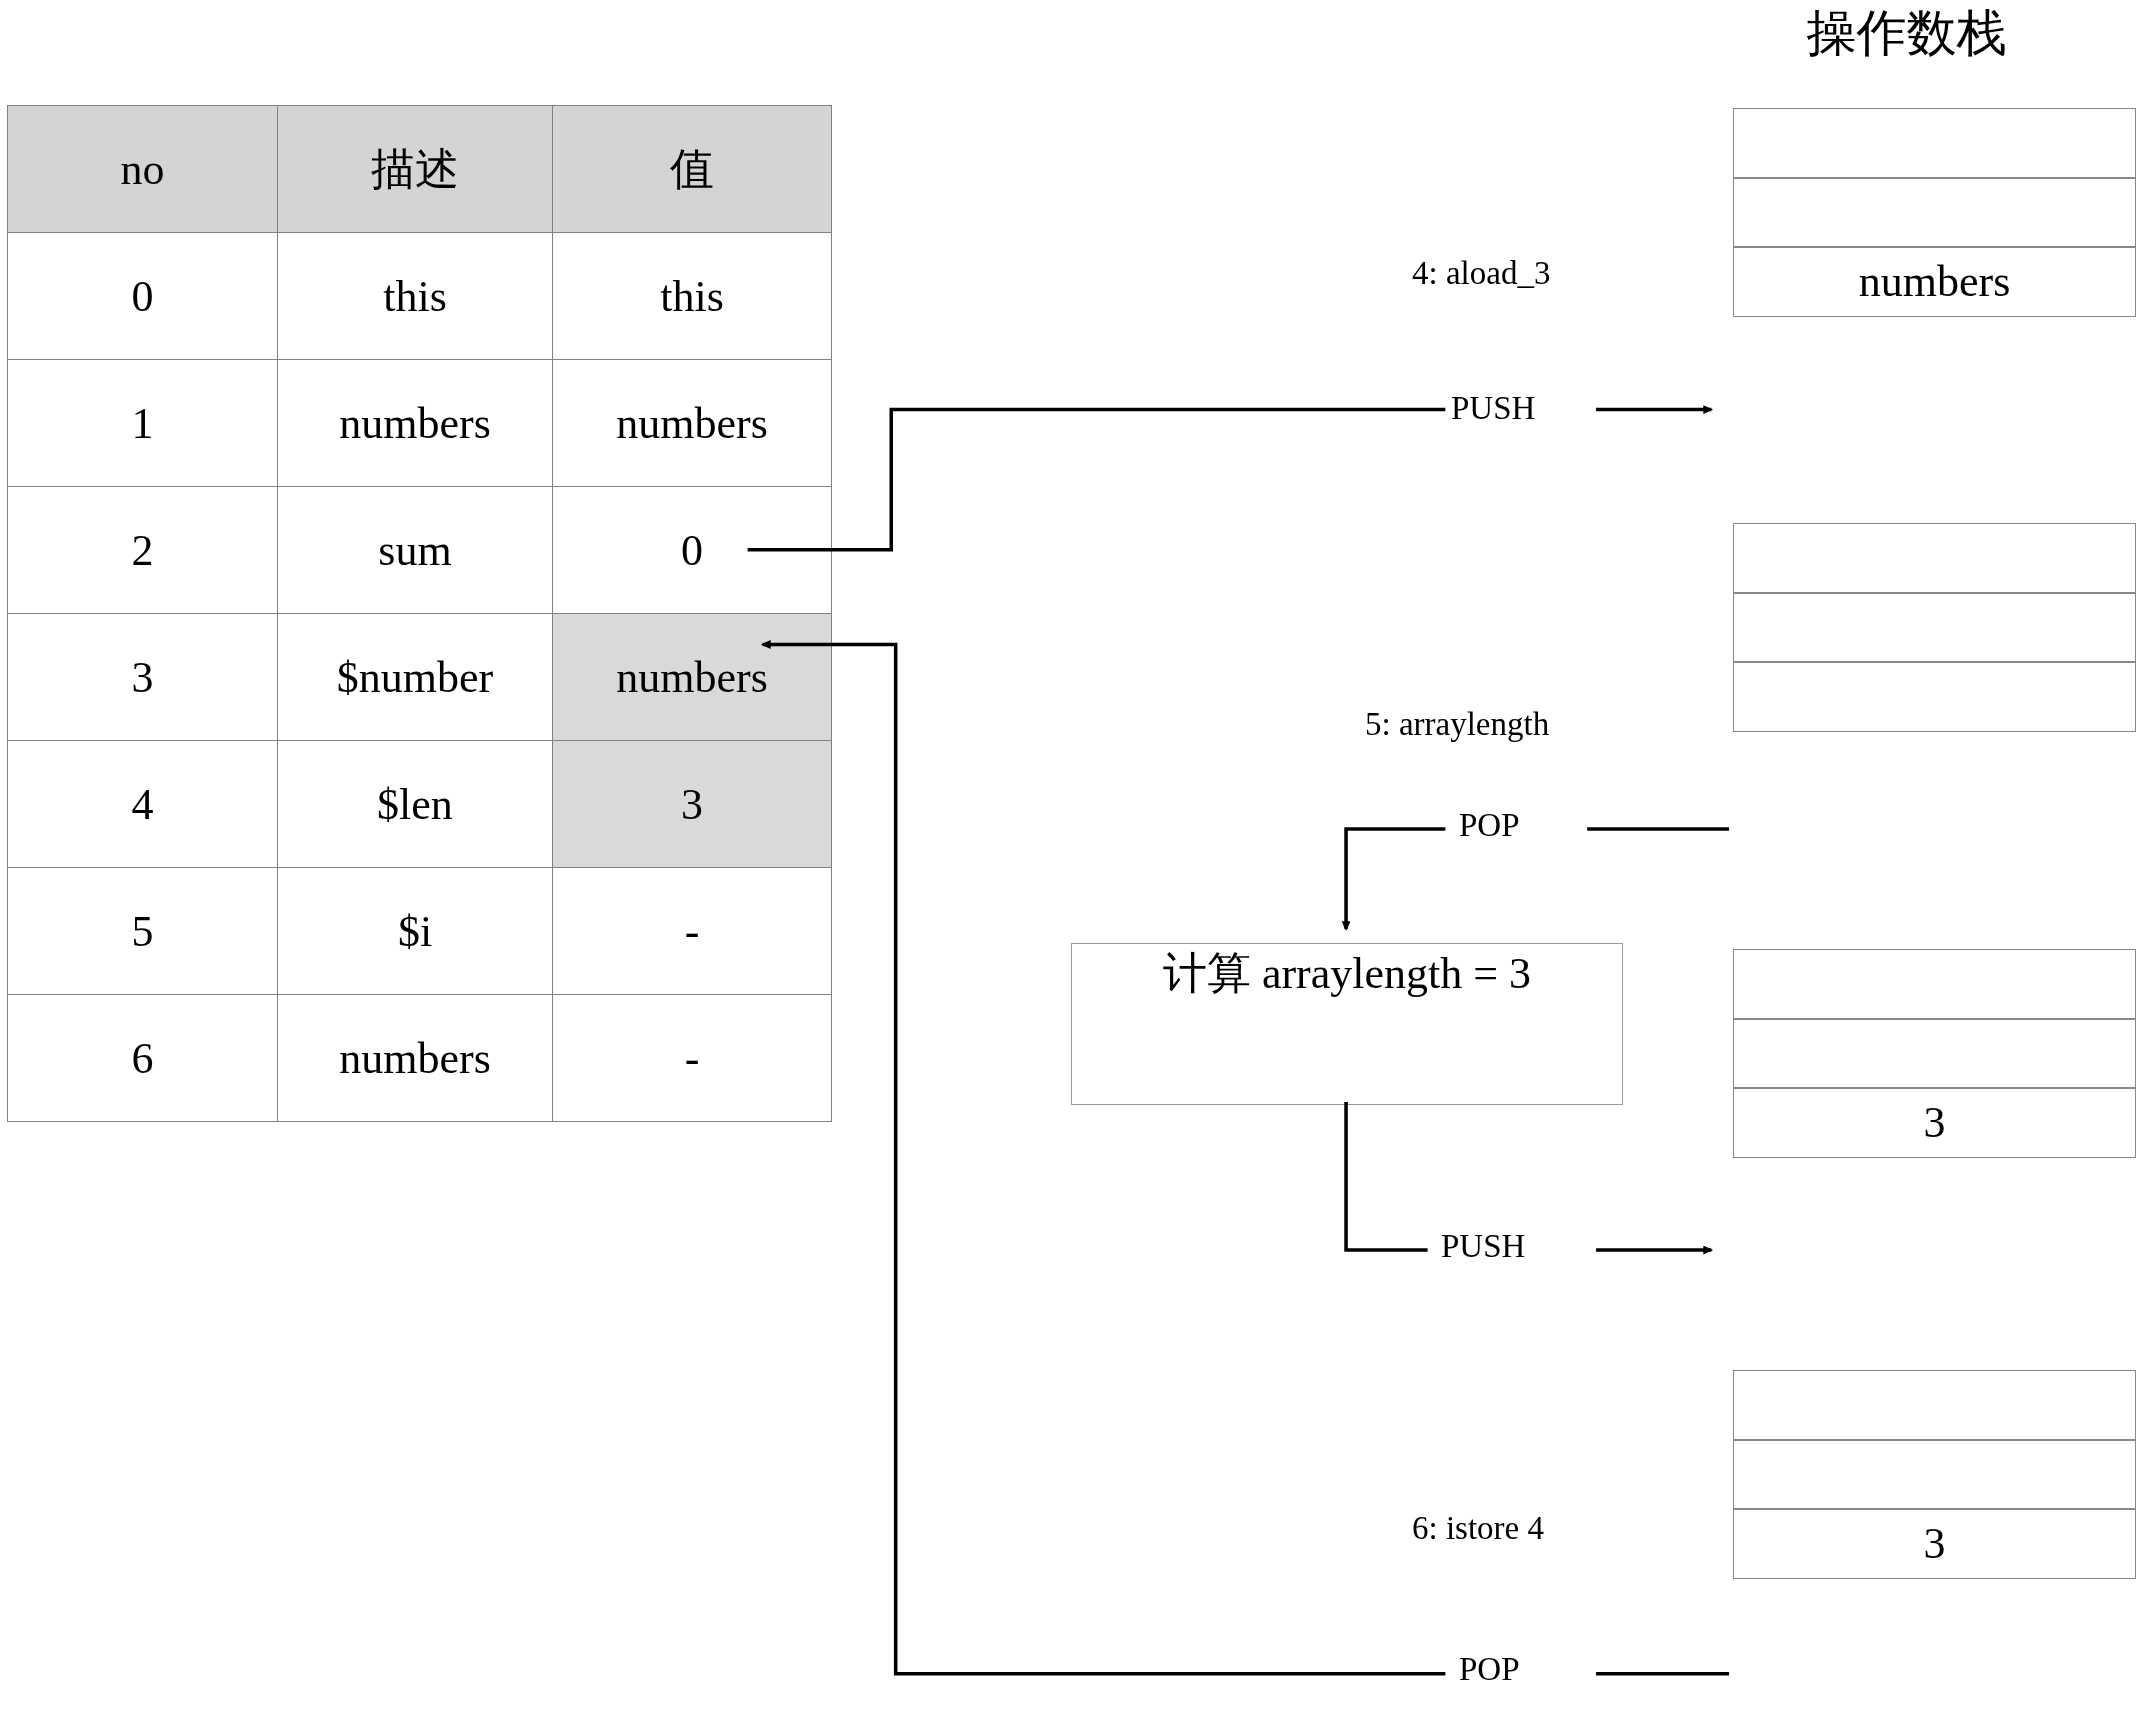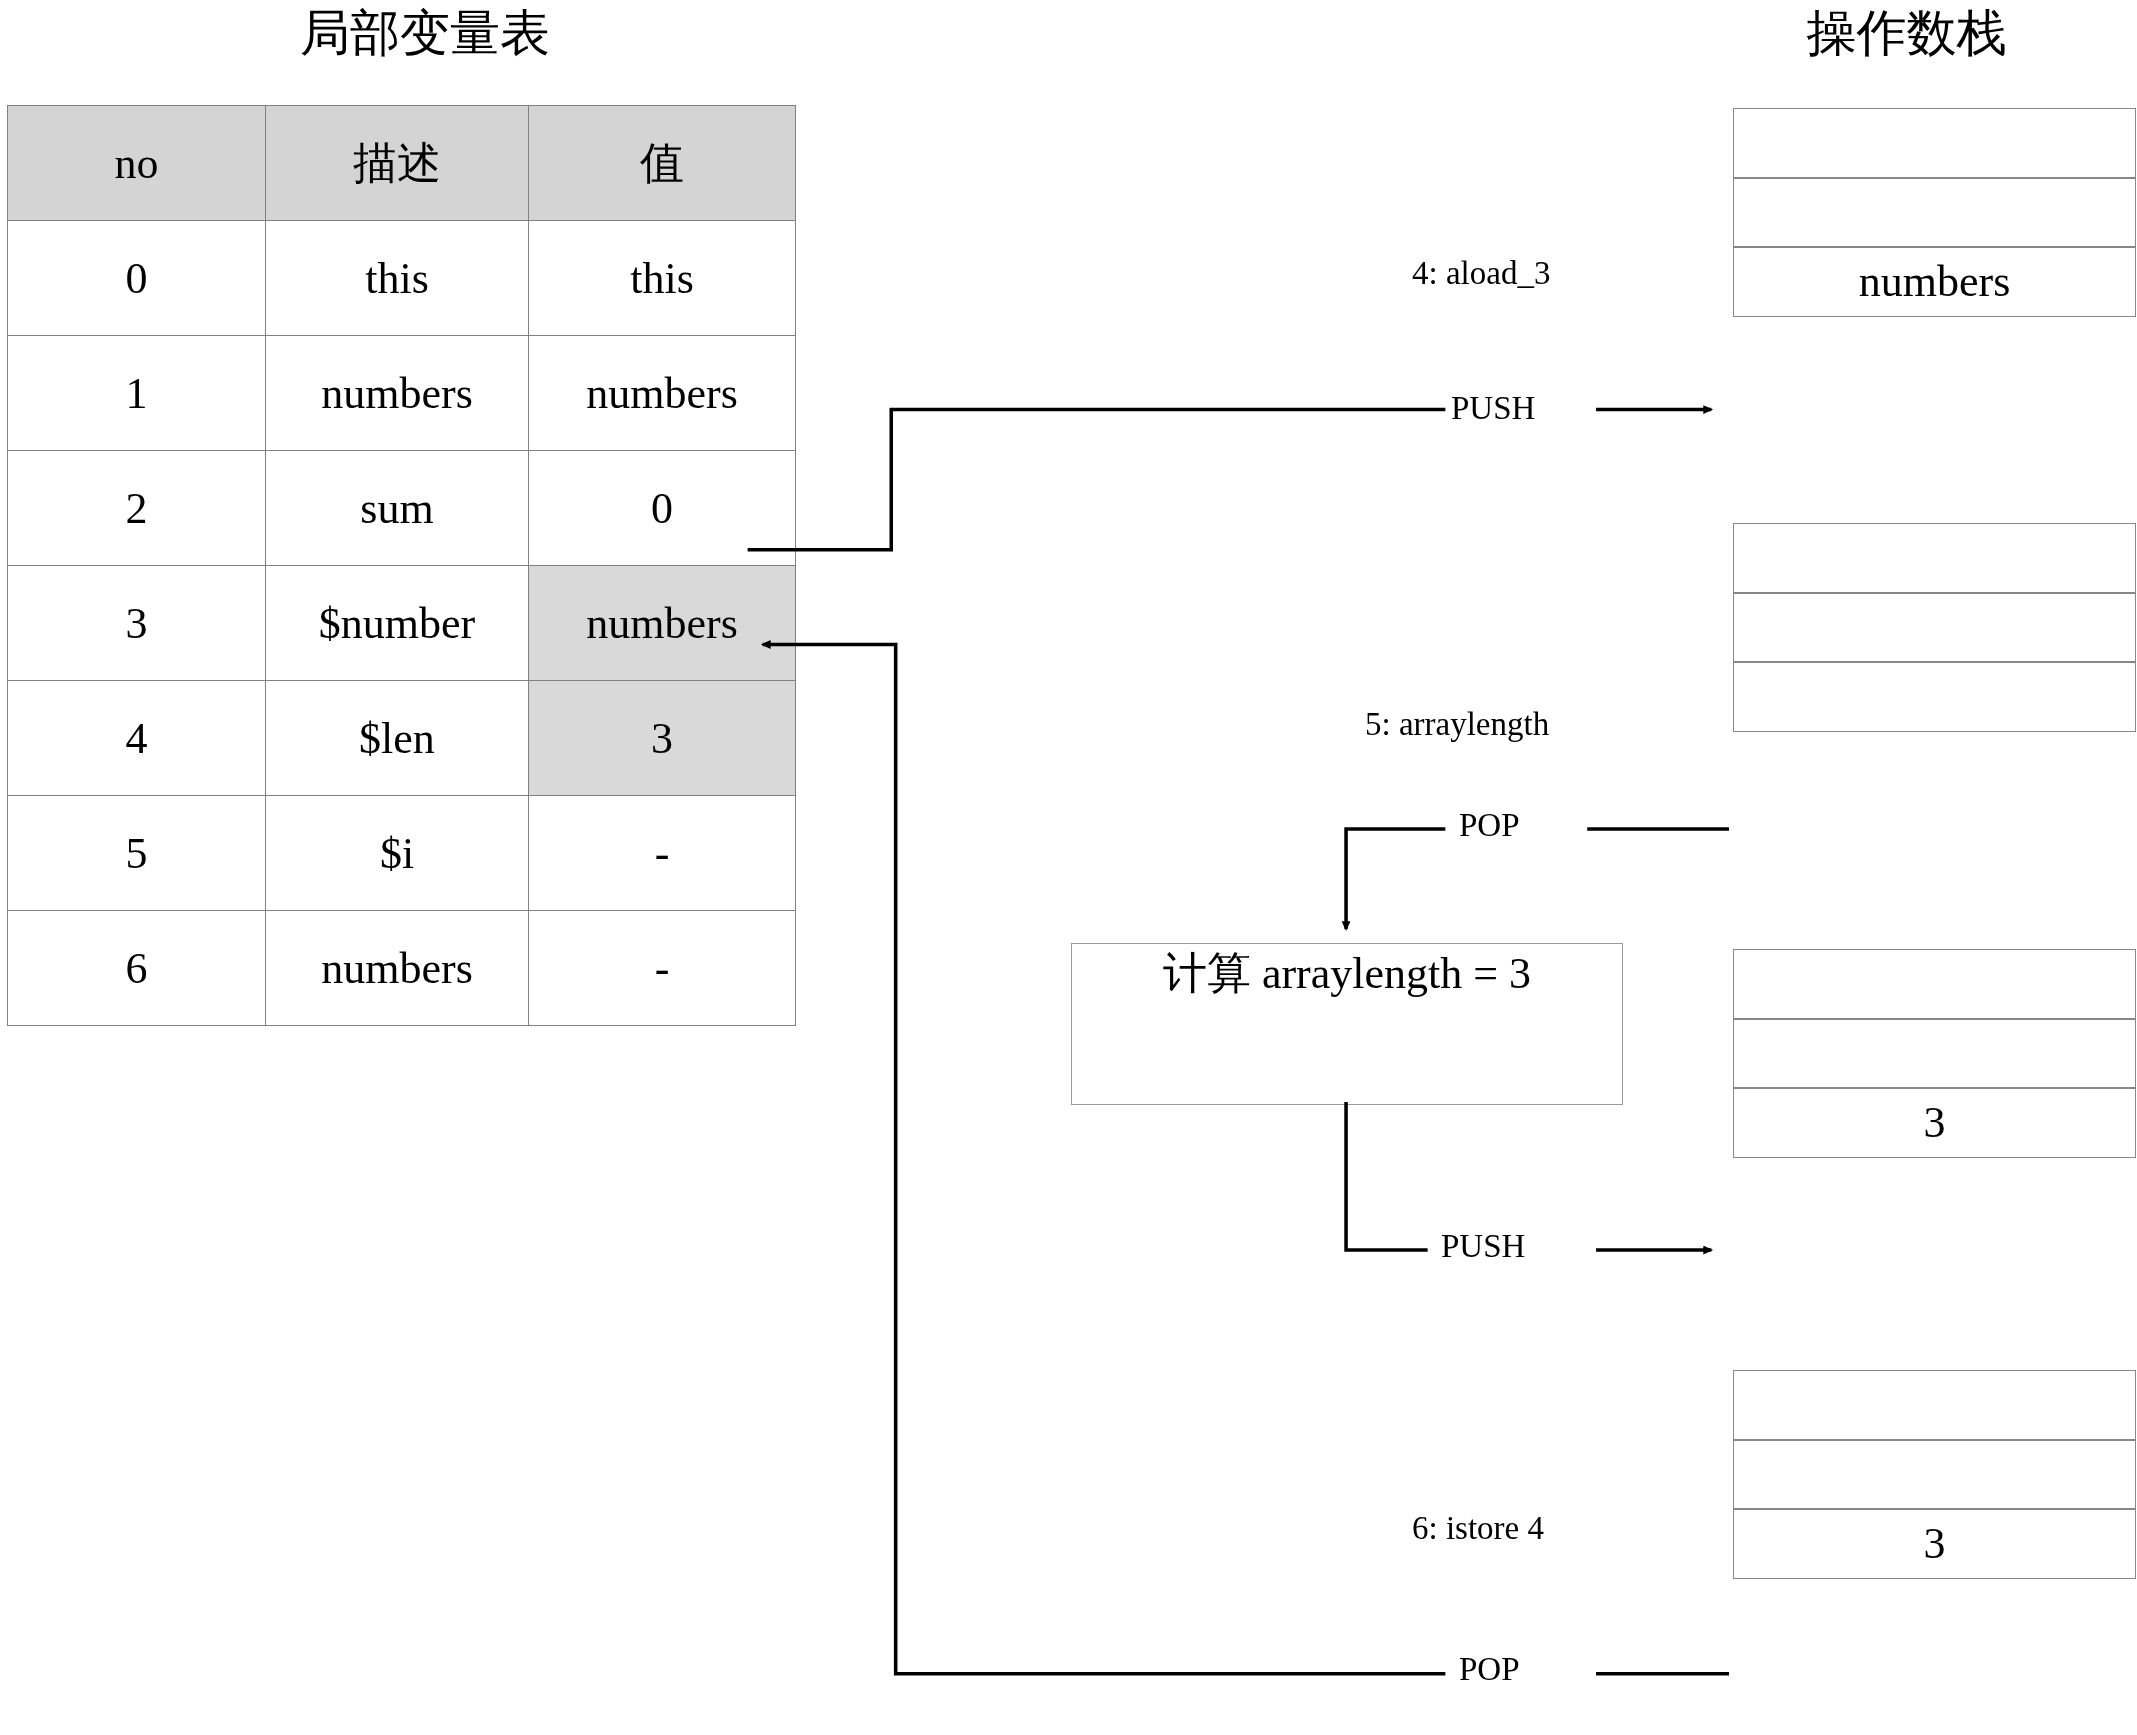--- a/index.html
+++ b/index.html
@@ -34,21 +34,21 @@
     border-collapse: collapse;
     table-layout: fixed;
   }
   #lvt td, #lvt th {
     border: 1.8px solid #808080;
     height: 98px;
     font-size: 44px;
     font-weight: normal;
     text-align: center;
     vertical-align: middle;
-    padding: 8px;
+    padding: 14px;
   }
   #lvt .c0 { width: 241px; }
   #lvt .c1 { width: 246px; }
   #lvt .c2 { width: 250px; }
   #lvt thead td { background: #d4d4d4; }
   #lvt td.hl { background: #d9d9d9; }
 
   
   .stack {
     position: absolute;
@@ -105,21 +105,20 @@
     width: 2138px;
     height: 1735px;
     pointer-events: none;
   }
 </style>
 </head>
 <body>
 
 <div id="stage">
 
-  <div class="ttl" id="lvt-title">局部变量表</div>
   <div class="ttl" id="stack-title">操作数栈</div>
 
   <table id="lvt">
     <thead>
       <tr>
         <td class="c0">no</td>
         <td class="c1">描述</td>
         <td class="c2">值</td>
       </tr>
     </thead>

